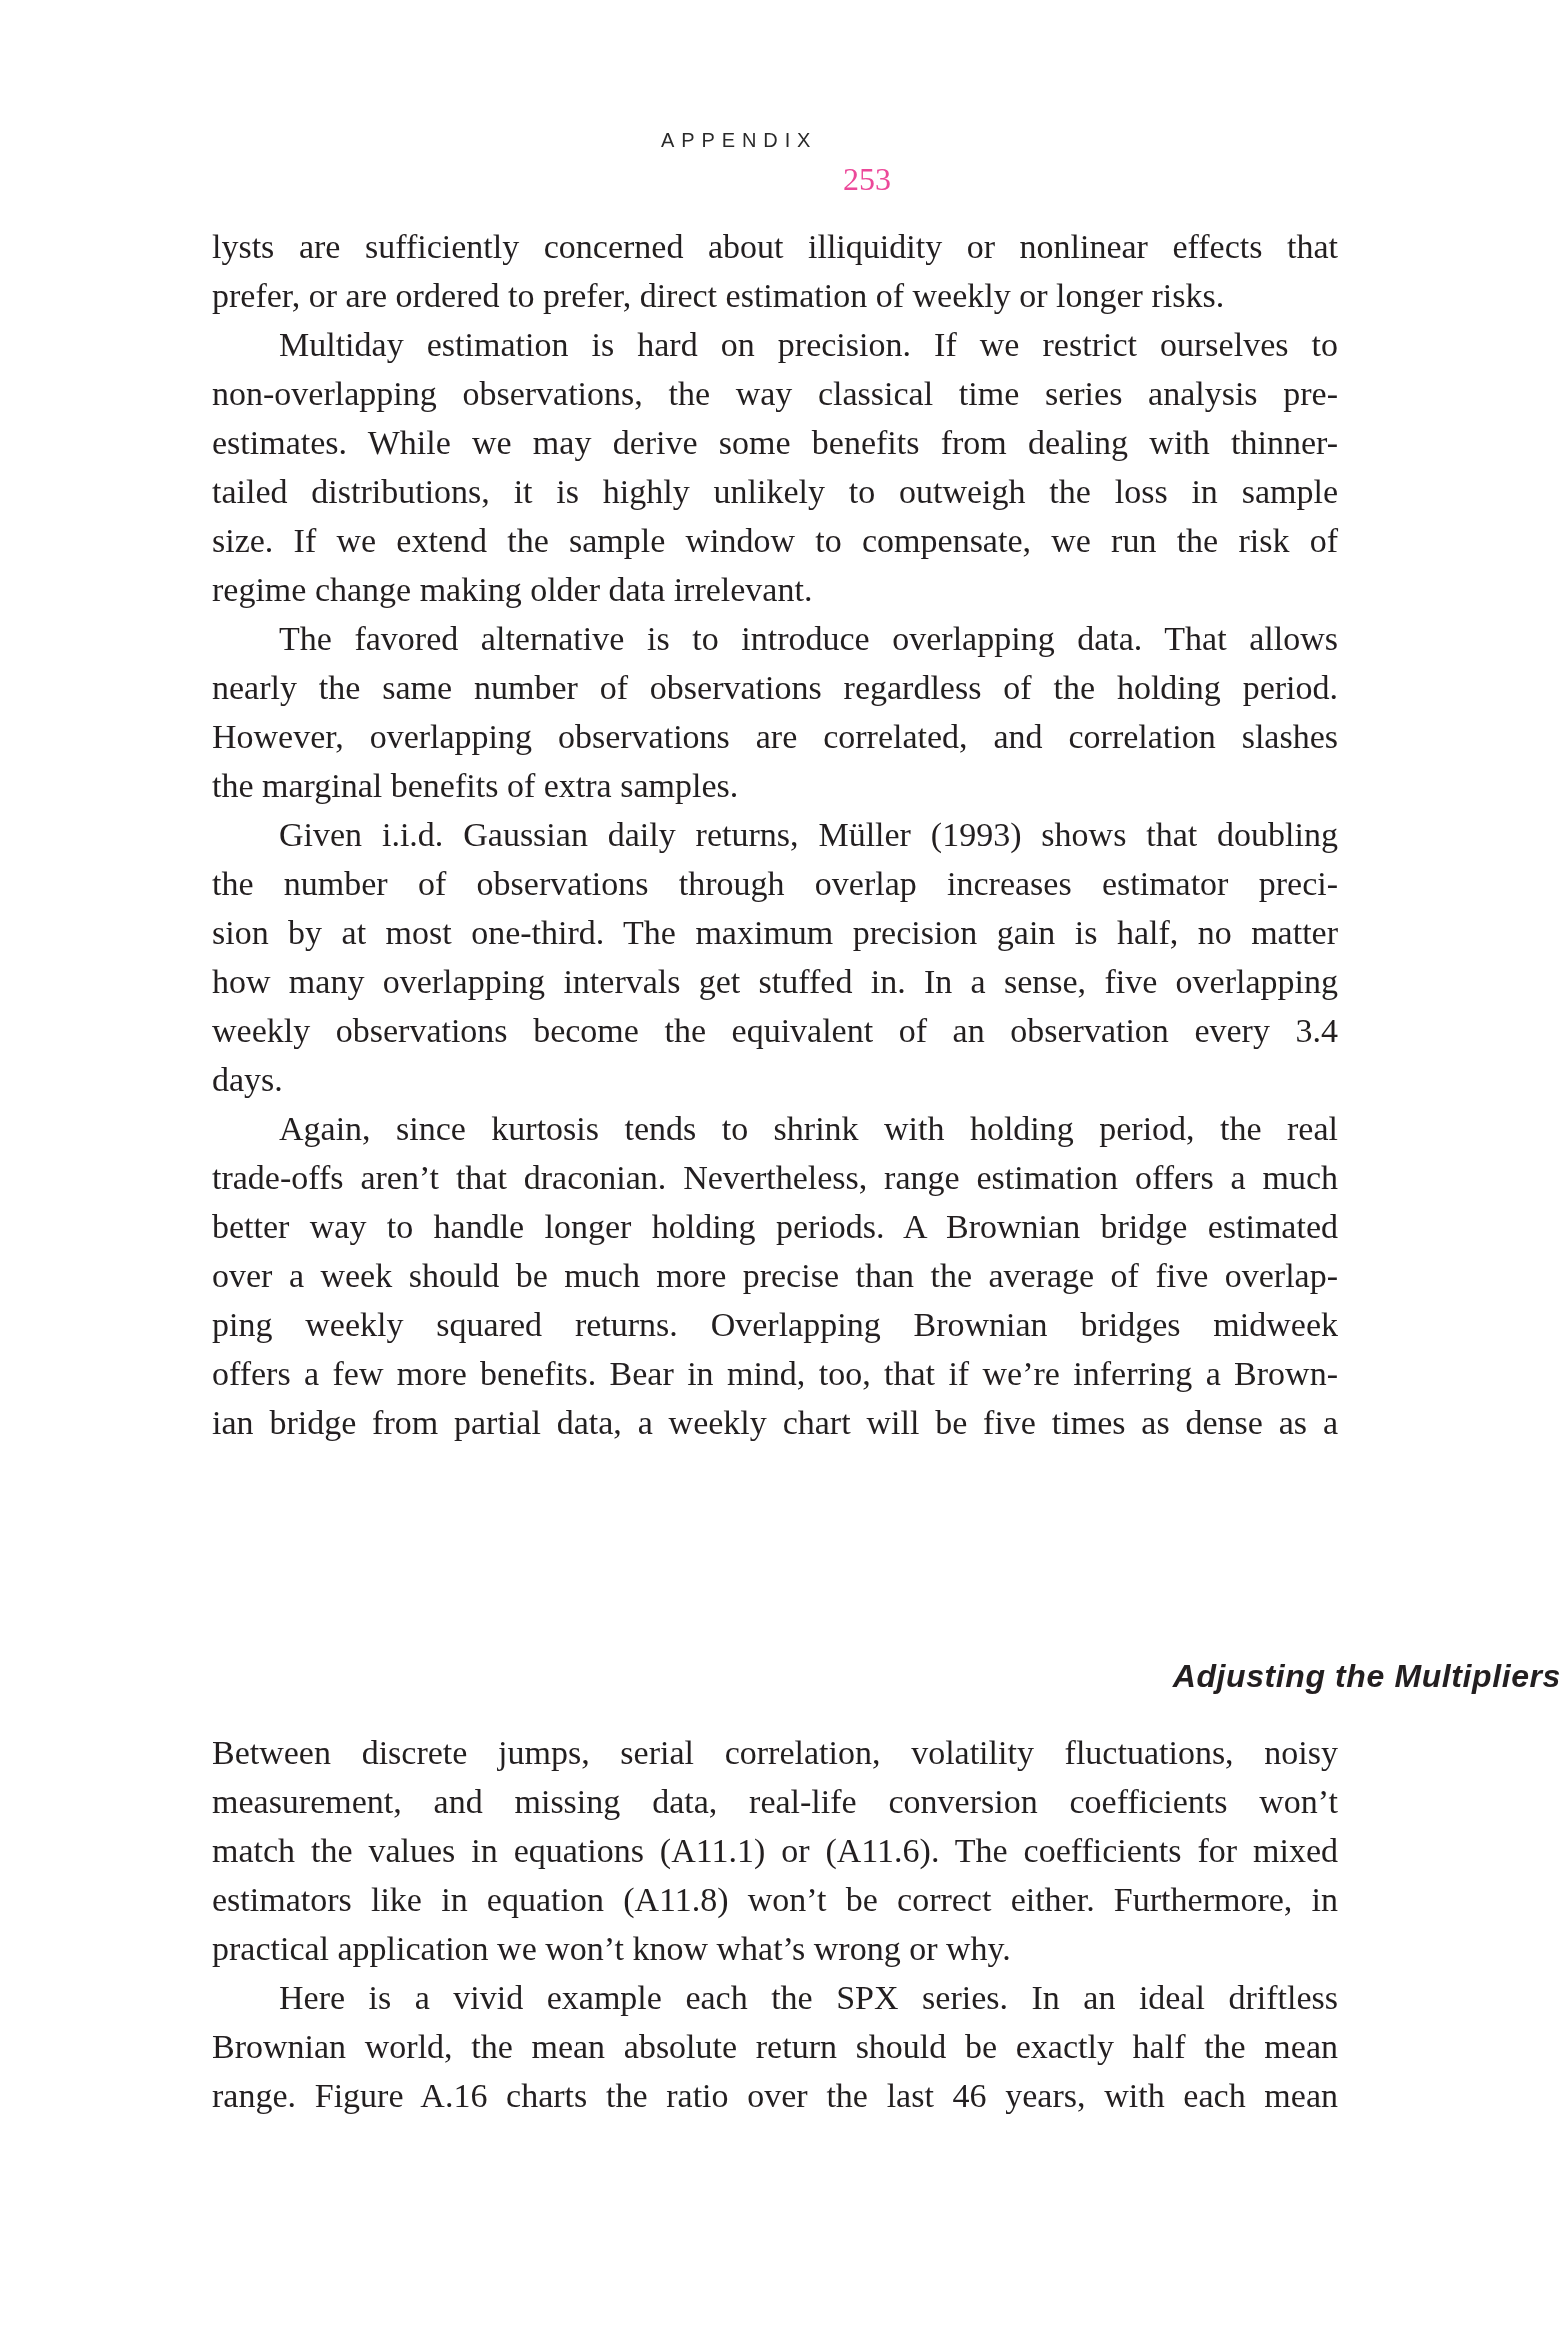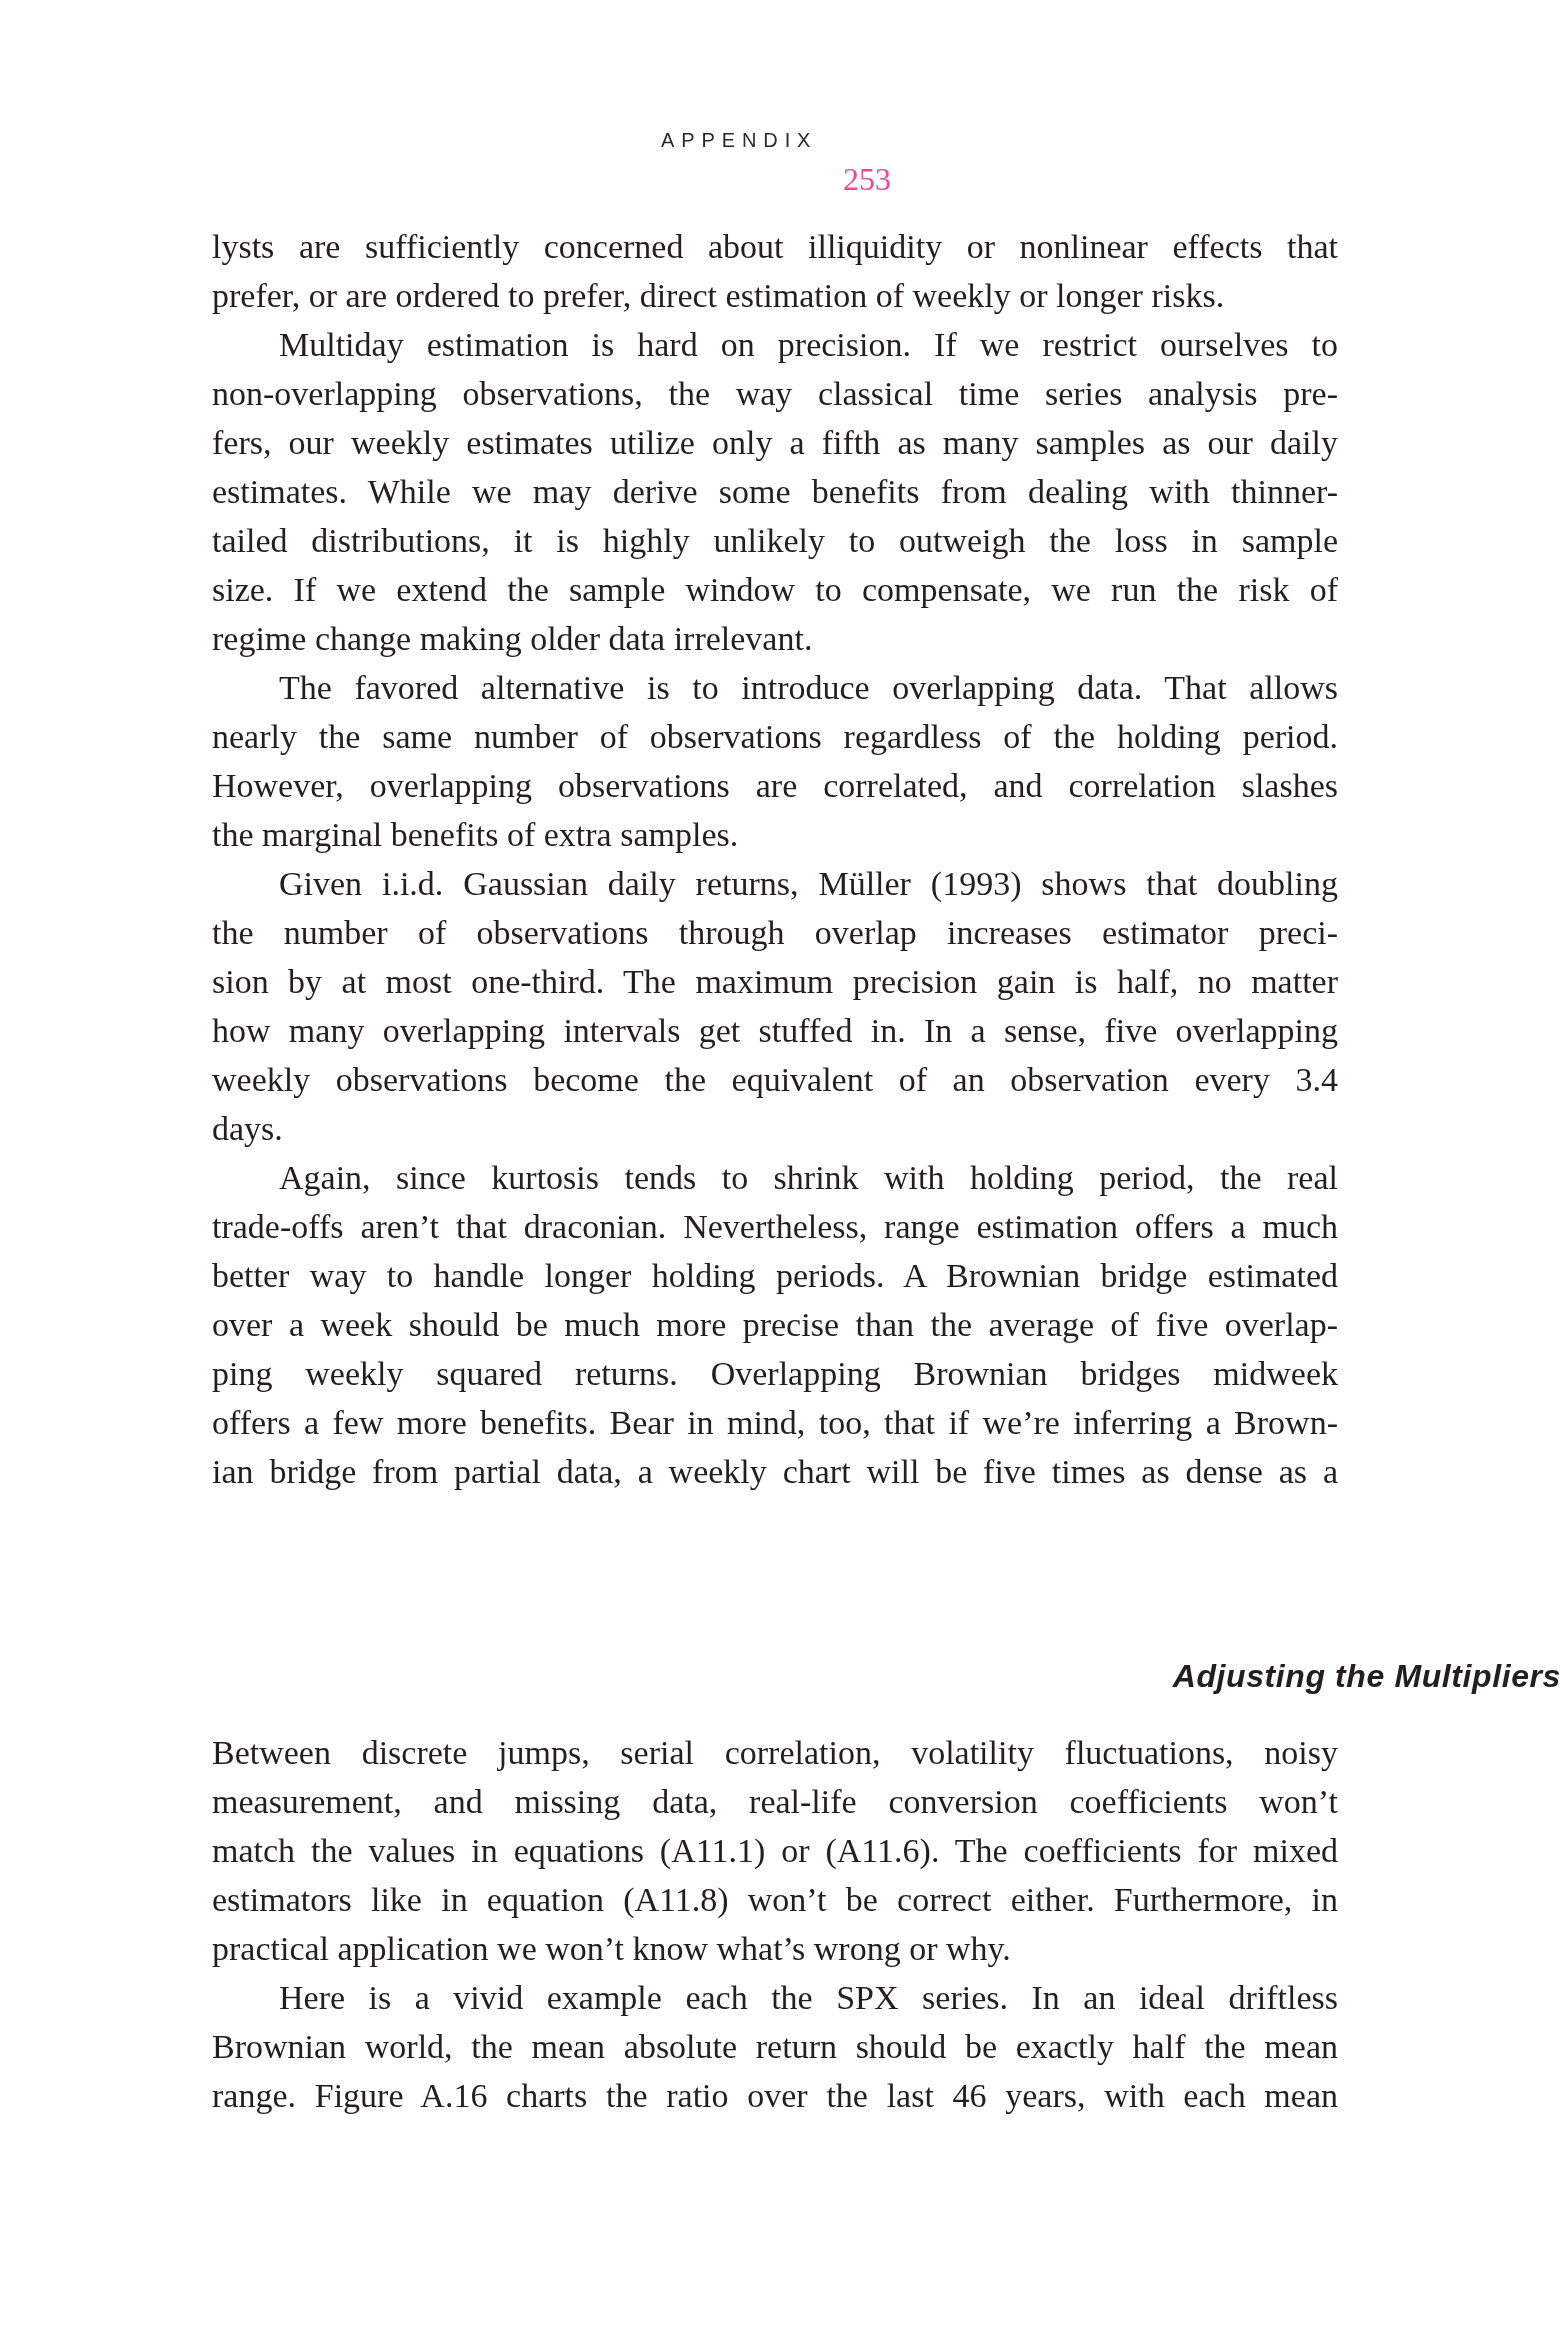--- a/index.html
+++ b/index.html
@@ -90,21 +90,20 @@
 </header>
 
 <div class="column" id="col1">
     <div>
       <span class="line">lysts are sufficiently concerned about illiquidity or nonlinear effects that</span>
       <span class="line last">prefer, or are ordered to prefer, direct estimation of weekly or longer risks.</span>
     </div>
     <div>
       <span class="line indent">Multiday estimation is hard on precision. If we restrict ourselves to</span>
       <span class="line">non-overlapping observations, the way classical time series analysis pre-</span>
-      <span class="line">fers, our weekly estimates utilize only a fifth as many samples as our daily</span>
       <span class="line">estimates. While we may derive some benefits from dealing with thinner-</span>
       <span class="line">tailed distributions, it is highly unlikely to outweigh the loss in sample</span>
       <span class="line">size. If we extend the sample window to compensate, we run the risk of</span>
       <span class="line last">regime change making older data irrelevant.</span>
     </div>
     <div>
       <span class="line indent">The favored alternative is to introduce overlapping data. That allows</span>
       <span class="line">nearly the same number of observations regardless of the holding period.</span>
       <span class="line">However, overlapping observations are correlated, and correlation slashes</span>
       <span class="line last">the marginal benefits of extra samples.</span>

